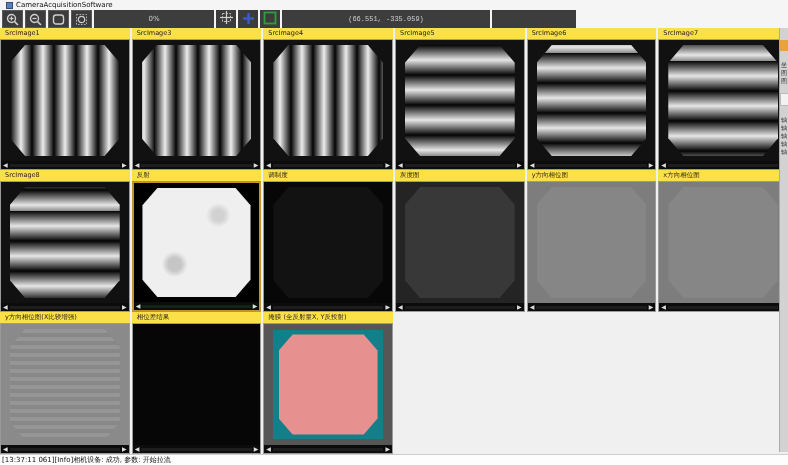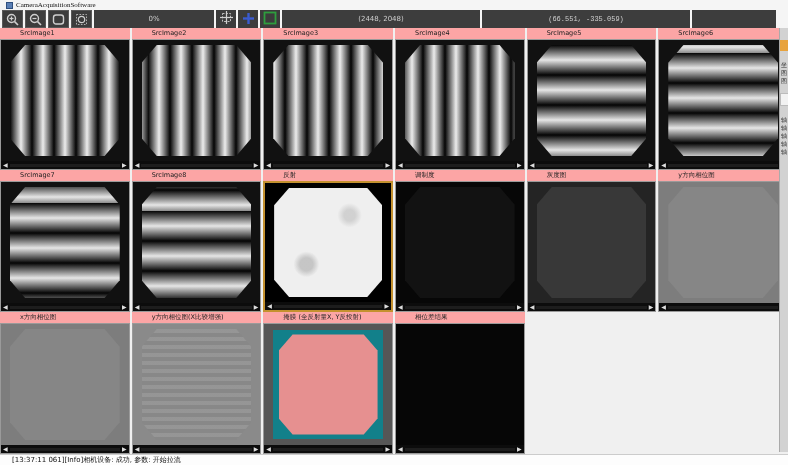--- a/index.html
+++ b/index.html
@@ -3,42 +3,42 @@
 <meta charset="utf-8">
 <style>
   * { margin:0; padding:0; box-sizing:border-box; }
   html,body { width:788px; height:465px; overflow:hidden; background:#f5f5f5;
     font-family:"DejaVu Sans", sans-serif; }
 
   
   .titlebar { height:10px; display:flex; align-items:center; gap:3px; padding-left:6px;
     background:#f5f5f5; }
   .titlebar .appicon { width:7px; height:7px; background:#5a7fb5; border:1px solid #2f4f7f; }
-  .titlebar .apptitle { font-size:7px; color:#111; line-height:10px;font-family:Liberation Serif, serif; }
+  .titlebar .apptitle { font-size:7px; color:#111; line-height:10px; }
 
   
   .toolbar { height:18px; display:flex; align-items:stretch; gap:2px; padding:0 0 0 2px;
     background:#f5f5f5; }
   .tbtn { width:21px; background:#3c3c3c; border:1px solid #585858; display:flex;
     align-items:center; justify-content:center; }
   .tbtn svg { display:block; }
   .tpanel { background:#3d3d3d; color:#cfcfcf; font-size:7px; display:flex;
     align-items:center; justify-content:center; }
   .tpanel.zoom { width:120px; }
   .tpanel.res { width:198px; }
   .tpanel.pos { width:208px;font-family:Liberation Mono, monospace; }
   .tpanel.fill { width:84px; }
   .miniicon { width:20px; background:#3c3c3c; display:flex; align-items:center; justify-content:center; }
 
   
   .grid { width:788px; display:grid; grid-template-columns:repeat(6,1fr);
     column-gap:2px; row-gap:0; background:#f0f0f0; }
   .cell { display:flex; flex-direction:column; height:142px; position:relative; }
-  .plabel { height:11px; font-size:6.5px; color:#222; line-height:11px; padding-left:20px;
-    background:#fca5a5; white-space:nowrap; overflow:hidden; }
+  .plabel { height:11px; font-size:6.5px; color:#222; line-height:11px; padding-left:5px;
+    background:#fde047; white-space:nowrap; overflow:hidden; }
   .pbody { flex:1; display:flex; flex-direction:column; border:1px solid #9a9a9a; }
   .pbody.selected { border:2px solid #c4912f; }
   .imgarea { flex:1; background:#262626; display:flex; align-items:center; justify-content:center;
     overflow:hidden; position:relative; }
   .oct { width:86%; height:92%;
     clip-path:polygon(14% 0%,86% 0%,100% 16%,100% 84%,86% 100%,14% 100%,0% 84%,0% 16%); }
   .rect { width:86%; height:90%; display:flex; align-items:center; justify-content:center; }
   .rect .oct { width:90%; height:92%; }
 
   .img-fringe-v { background:#111; }
@@ -75,21 +75,21 @@
   
   .rightstrip { position:absolute; right:0; top:28px; width:9px; height:424px;
     background:#d2d2d2; border-left:1px solid #aaa; z-index:5; overflow:hidden; }
   .rightstrip .orangeblk { width:9px; height:11px; background:#e8a33d; margin-top:12px; }
   .rightstrip .whiteblk { width:9px; height:13px; background:#f2f2f2; margin-top:8px; border:1px solid #bbb; }
   .rightstrip .frag { font-size:6px; color:#333; line-height:8px; text-align:center; }
   .rightstrip .group { margin-top:10px; }
 
   
   .statusbar { height:11px; background:#fdfdfd; border-top:1px solid #ccc;
-    font-size:7px; color:#111; line-height:11px; padding-left:12px; white-space:nowrap; }
+    font-size:7px; color:#111; line-height:11px; padding-left:2px; white-space:nowrap; }
 </style>
 </head>
 <body>
 
 <div class="titlebar">
   <span class="appicon"></span>
   <span class="apptitle">CameraAcquisitionSoftware</span>
 </div>
 
 <div class="toolbar">
@@ -147,48 +147,32 @@
         </svg>
     </span>
   </div>
   <div class="miniicon">
     <span>
       <svg width="14" height="14" viewBox="0 0 14 14">
           <rect x="1.5" y="1.5" width="11" height="11" fill="none" stroke="#2e9e3e" stroke-width="1.8"></rect>
         </svg>
     </span>
   </div>
-  <div class="tpanel res">
-    <span>(2448, 2048)</span>
-  </div>
   <div class="tpanel pos">
     <span>(66.551, -335.059)</span>
   </div>
   <div class="tpanel fill"></div>
 </div>
 
 <div class="grid" id="grid">
     <div class="cell">
       <div class="plabel">SrcImage1</div>
       <div class="pbody">
         <div class="imgarea img-fringe-v">
           <div class="oct" style="background-position: 0px 0px;"></div>
-        </div>
-        <div class="scrollbar">
-          <span class="arr">◀</span>
-          <span class="track"></span>
-          <span class="arr">▶</span>
-        </div>
-      </div>
-    </div>
-    <div class="cell">
-      <div class="plabel">SrcImage2</div>
-      <div class="pbody">
-        <div class="imgarea img-fringe-v">
-          <div class="oct" style="background-position: 6px 0px;"></div>
         </div>
         <div class="scrollbar">
           <span class="arr">◀</span>
           <span class="track"></span>
           <span class="arr">▶</span>
         </div>
       </div>
     </div>
     <div class="cell">
       <div class="plabel">SrcImage3</div>
@@ -332,46 +316,46 @@
           <span class="arr">▶</span>
         </div>
       </div>
     </div>
     <div class="cell">
       <div class="plabel">y方向相位图(X比较增强)</div>
       <div class="pbody">
         <div class="imgarea img-graytex">
           <div class="oct"></div>
         </div>
+        <div class="scrollbar">
+          <span class="arr">◀</span>
+          <span class="track"></span>
+          <span class="arr">▶</span>
+        </div>
+      </div>
+    </div>
+    <div class="cell">
+      <div class="plabel">相位差结果</div>
+      <div class="pbody">
+        <div class="imgarea img-black"></div>
         <div class="scrollbar">
           <span class="arr">◀</span>
           <span class="track"></span>
           <span class="arr">▶</span>
         </div>
       </div>
     </div>
     <div class="cell">
       <div class="plabel">掩膜 (全反射量X, Y反投射)</div>
       <div class="pbody">
         <div class="imgarea img-maskpink">
           <div class="rect">
             <div class="oct"></div>
           </div>
         </div>
-        <div class="scrollbar">
-          <span class="arr">◀</span>
-          <span class="track"></span>
-          <span class="arr">▶</span>
-        </div>
-      </div>
-    </div>
-    <div class="cell">
-      <div class="plabel">相位差结果</div>
-      <div class="pbody">
-        <div class="imgarea img-black"></div>
         <div class="scrollbar">
           <span class="arr">◀</span>
           <span class="track"></span>
           <span class="arr">▶</span>
         </div>
       </div>
     </div>
   </div>
 
 <div class="rightstrip">

